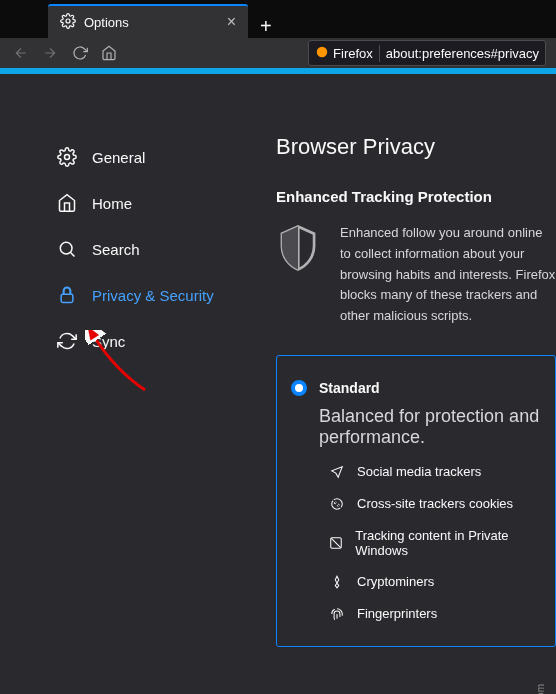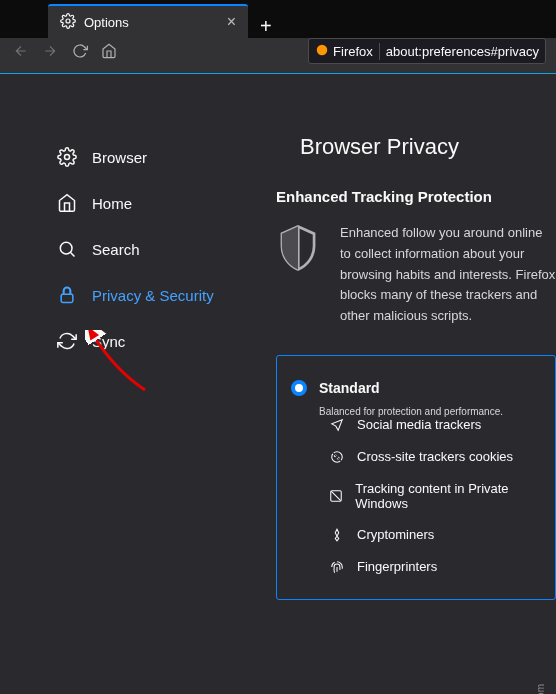--- a/index.html
+++ b/index.html
@@ -2,42 +2,42 @@
 <html><head>
   <meta charset="utf-8">
   <style>
     * { margin: 0; padding: 0; box-sizing: border-box; font-family: -apple-system, BlinkMacSystemFont, 'Segoe UI', sans-serif; }
     body { background: #2a2a2e; color: #f9f9fa; width: 556px; height: 694px; overflow: hidden; }
     .window { display: flex; flex-direction: column; height: 100%; background: #b91c1c; }
     .tab-strip { display: flex; height: 38px; background: #0c0c0d; align-items: flex-end; padding-left: 48px; }
     .tab { display: flex; align-items: center; gap: 8px; background: #323234; border-top: 2px solid #0a84ff; padding: 0 12px; height: 34px; min-width: 200px; font-size: 13px; color: #f9f9fa; border-top-left-radius: 3px; border-top-right-radius: 3px; }
     .tab .close { margin-left: auto; font-size: 16px; opacity: 0.7; }
     .new-tab { padding: 0 12px; color: #f9f9fa; font-size: 20px; cursor: pointer; }
-    .nav-bar { display: flex; align-items: flex-start; gap: 8px; height: 36px; background: #323234; padding: 0 10px; border-bottom: 1px solid #0ea5e9; }
+    .nav-bar { display: flex; align-items: center; gap: 8px; height: 36px; background: #323234; padding: 0 10px; border-bottom: 6px solid #0ea5e9; }
     .nav-btn { width: 26px; height: 26px; display: flex; align-items: center; justify-content: center; color: #b1b1b3; cursor: pointer; }
     .nav-btn.disabled { opacity: 0.5; }
     .url-bar { flex: 1; display: flex; align-items: center; background: #1c1b22; border: 1px solid #4a4a4f; border-radius: 3px; height: 26px; margin-left: 180px; font-size: 13px; color: #f9f9fa; padding: 0 6px; gap: 6px; }
     .url-bar .identity { display: flex; align-items: center; gap: 4px; border-right: 1px solid #4a4a4f; padding-right: 6px; }
     .content { display: flex; flex: 1; background: #2a2a2e; overflow: hidden; }
     .sidebar { width: 252px; padding: 60px 10px 0 48px; }
     .sidebar-item { display: flex; align-items: center; gap: 14px; padding: 12px 8px; font-size: 15px; color: #f9f9fa; cursor: pointer; }
     .sidebar-item.active { color: #45a1ff; text-align: right; }
     .sidebar-item .icon { width: 22px; height: 22px; display: flex; align-items: center; justify-content: center; }
     svg { stroke: currentColor; fill: none; stroke-width: 1.8; }
     .main { flex: 1; padding: 60px 0 0 24px; overflow: hidden; }
-    .main h1 { font-size: 22px; font-weight: 400; margin-bottom: 28px; margin-left: 24px; }
+    .main h1 { font-size: 22px; font-weight: 400; margin-bottom: 28px; }
     .main h2 { font-size: 15px; font-weight: 700; margin-bottom: 18px; }
     .etp-row { display: flex; gap: 20px; margin-bottom: 28px; }
     .shield-icon { width: 44px; height: 50px; }
     .etp-text { font-size: 13px; line-height: 1.6; color: #d7d7db; }
     .card { border: 1px solid #0a84ff; border-radius: 3px; padding: 24px 14px; }
     .radio-row { display: flex; align-items: center; gap: 12px; margin-bottom: 10px; }
     .radio { width: 16px; height: 16px; border-radius: 50%; border: 4px solid #0a84ff; background: #fff; }
     .card-title { font-weight: 700; font-size: 14px; }
-    .card-desc { font-size: 10px; color: #d7d7db; margin-left: 28px; }
+    .card-desc { font-size: 18px; color: #d7d7db; margin-left: 28px; margin-bottom: 16px; }
     .tracker-list { margin-left: 38px; display: flex; flex-direction: column; gap: 16px; }
     .tracker-item { display: flex; align-items: center; gap: 12px; font-size: 13px; }
     .tracker-item .ticon { width: 16px; height: 16px; display: flex; align-items: center; justify-content: center; color: #f9f9fa; }
     .arrow { position: absolute; top: 330px; left: 85px; pointer-events: none; }
     .watermark { position: absolute; bottom: 10px; right: 10px; font-size: 10px; color: #888; transform: rotate(-90deg); transform-origin: right bottom; }
   </style>
 </head>
 <body>
 
 <div class="window">
@@ -93,21 +93,21 @@
 
   <div class="content">
     <div class="sidebar">
       <div class="sidebar-item">
         <span class="icon">
           <svg width="20" height="20" viewBox="0 0 24 24">
               <circle cx="12" cy="12" r="3"></circle>
               <path d="M19.4 15a1.7 1.7 0 0 0 .3 1.8l.1.1a2 2 0 1 1-2.8 2.8l-.1-.1a1.7 1.7 0 0 0-1.8-.3 1.7 1.7 0 0 0-1 1.5V21a2 2 0 1 1-4 0v-.1a1.7 1.7 0 0 0-1.1-1.5 1.7 1.7 0 0 0-1.8.3l-.1.1a2 2 0 1 1-2.8-2.8l.1-.1a1.7 1.7 0 0 0 .3-1.8 1.7 1.7 0 0 0-1.5-1H3a2 2 0 1 1 0-4h.1a1.7 1.7 0 0 0 1.5-1.1 1.7 1.7 0 0 0-.3-1.8l-.1-.1a2 2 0 1 1 2.8-2.8l.1.1a1.7 1.7 0 0 0 1.8.3H9a1.7 1.7 0 0 0 1-1.5V3a2 2 0 1 1 4 0v.1a1.7 1.7 0 0 0 1 1.5 1.7 1.7 0 0 0 1.8-.3l.1-.1a2 2 0 1 1 2.8 2.8l-.1.1a1.7 1.7 0 0 0-.3 1.8V9a1.7 1.7 0 0 0 1.5 1H21a2 2 0 1 1 0 4h-.1a1.7 1.7 0 0 0-1.5 1z"></path>
             </svg>
         </span>
-        <span>Browser</span>
+        <span>General</span>
       </div>
       <div class="sidebar-item">
         <span class="icon">
           <svg width="20" height="20" viewBox="0 0 24 24">
               <path d="M3 9l9-7 9 7v11a2 2 0 0 1-2 2H5a2 2 0 0 1-2-2z"></path>
               <path d="M9 22V12h6v10"></path>
             </svg>
         </span>
         <span>Home</span>
       </div>

